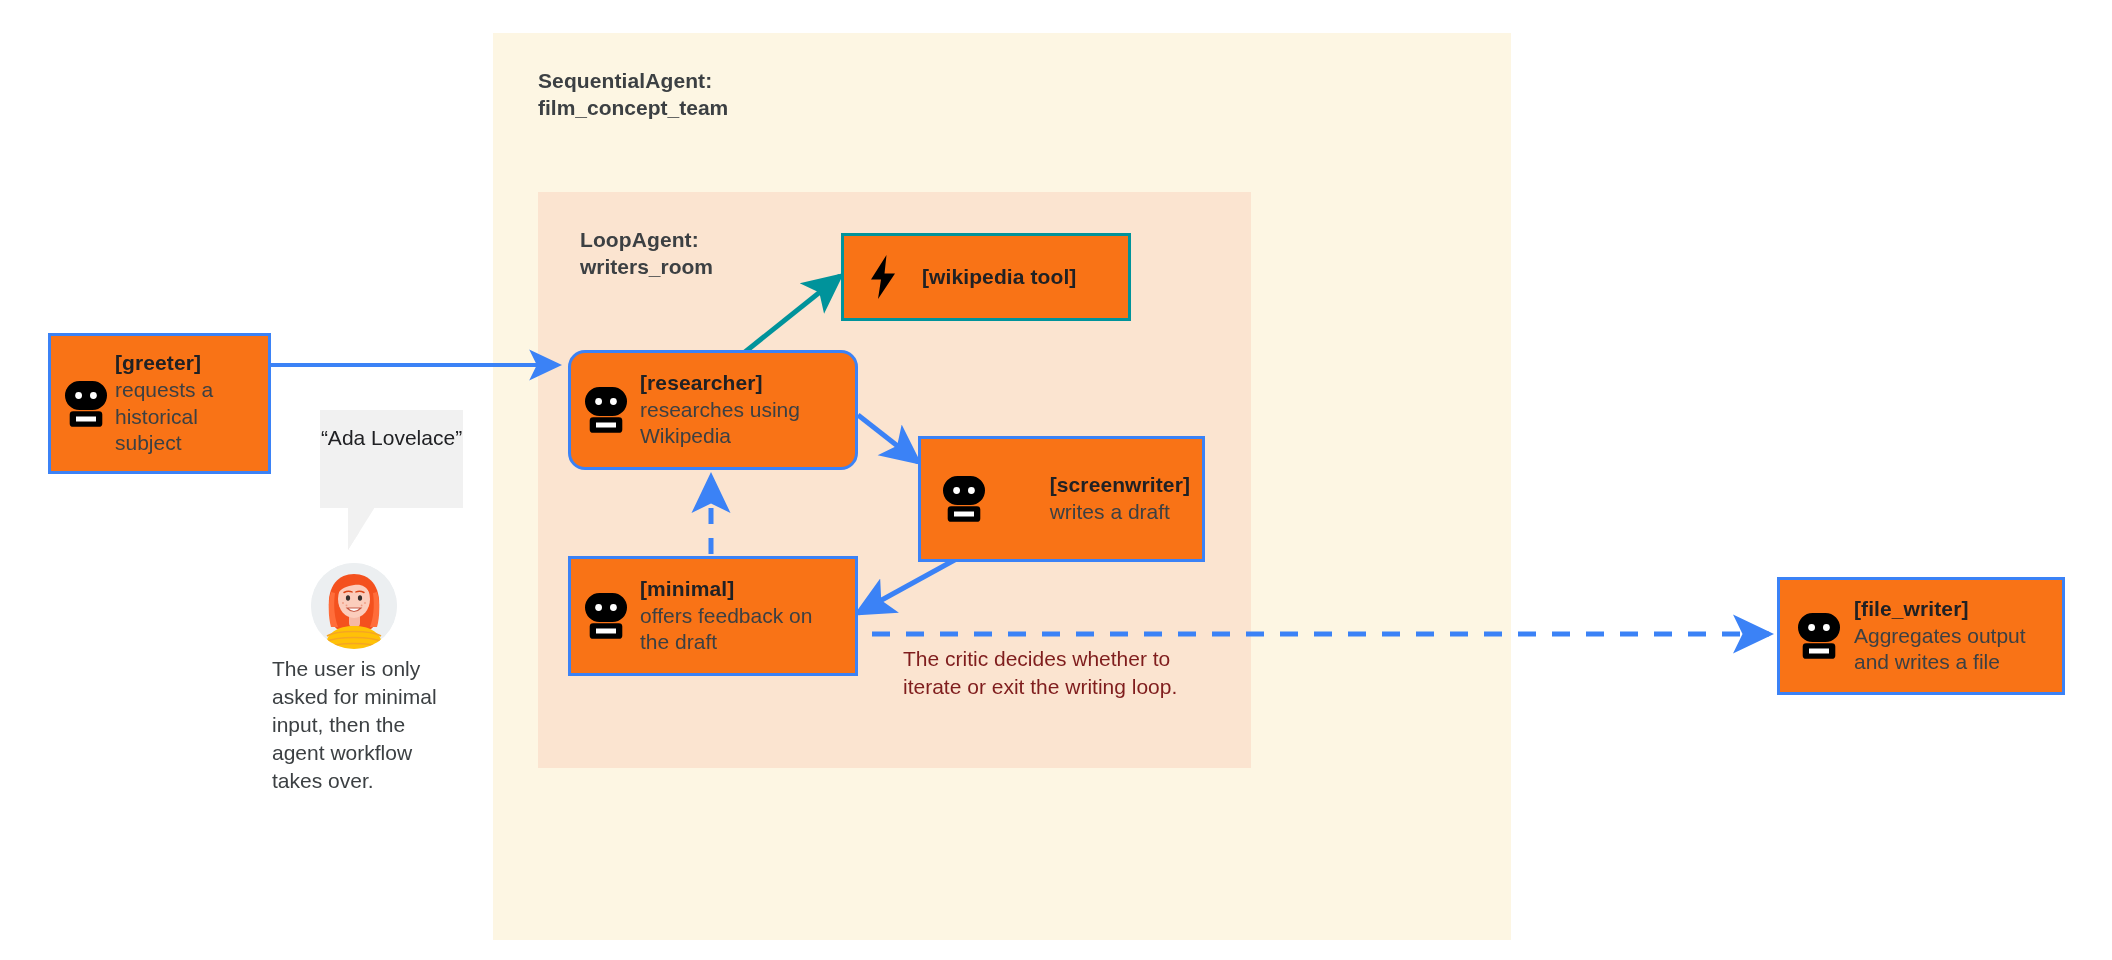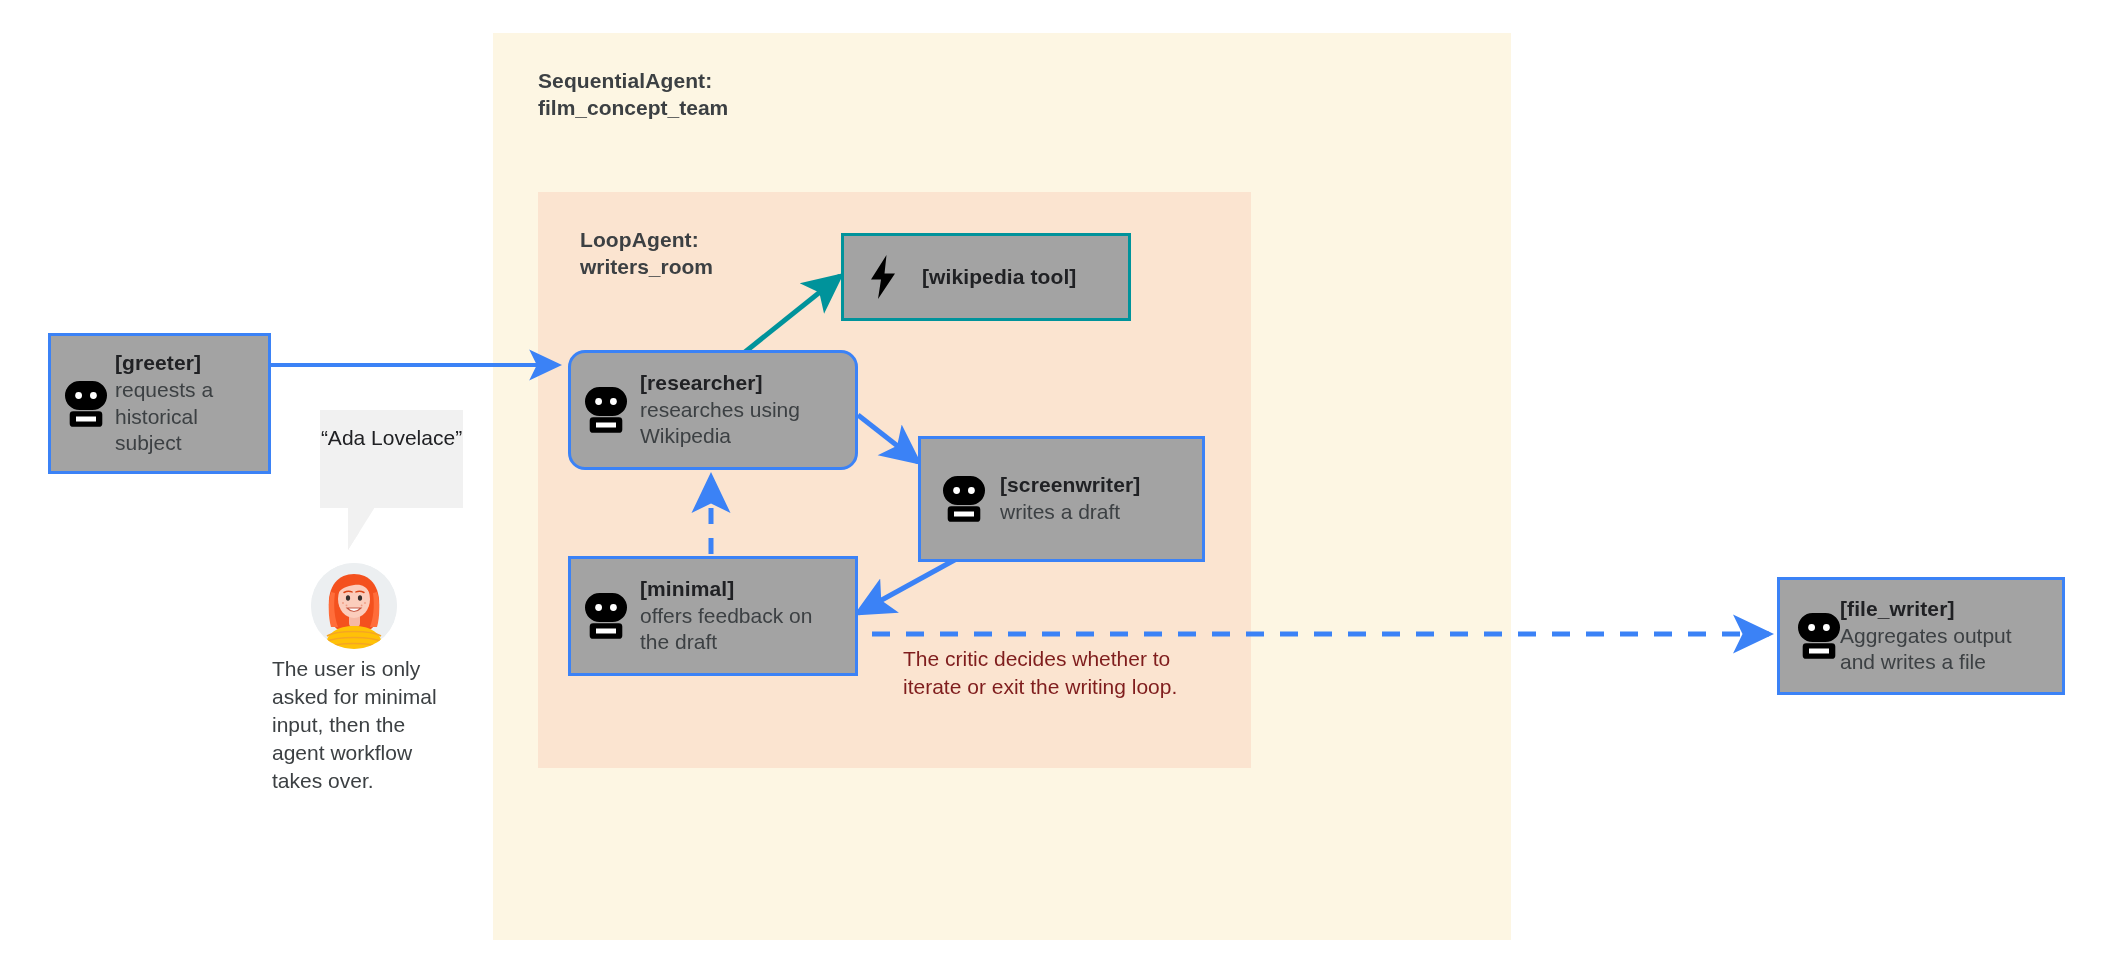--- a/index.html
+++ b/index.html
@@ -9,21 +9,21 @@
 
   .outer-container{position:absolute;left:493px;top:33px;width:1018px;height:907px;
       background:#fdf6e3;}
   .loop-container{position:absolute;left:538px;top:192px;width:713px;height:576px;
       background:#fbe4d0;}
 
   .zone-title{position:absolute;line-height:1.30;color:#3c4043;font-size:21px;}
   .zone-title .t1{font-weight:bold;display:block;letter-spacing:.1px;}
   .zone-title .t2{display:block;font-weight:bold;}
 
-  .node{position:absolute;box-sizing:border-box;background:#a3a3a3;
+  .node{position:absolute;box-sizing:border-box;background:#f97316;
         border:3px solid #3b82f6;display:flex;align-items:center;}
   .node.tool{border-color:#00939b;}
   .node .icon-wrap{flex:0 0 auto;display:flex;align-items:center;justify-content:center;}
   .node .txt{display:block;line-height:1.27;color:#3c4043;font-size:21px;}
   .node .txt .nm{font-weight:bold;display:block;color:#202124;letter-spacing:.1px;}
   .node .txt .ds{display:block;color:#3c4043;}
 
   .bot-icon{width:42px;height:46px;display:block;}
   .bolt-icon{width:34px;height:46px;display:block;}
 
@@ -124,21 +124,21 @@
     <span class="icon-wrap">
       <svg class="bolt-icon" viewBox="0 0 34 46" aria-hidden="true">
         <path d="M20.5 1 L5 25.5 L15 25.5 L12 45 L29 19.5 L18.5 19.5 Z" fill="#000"></path>
       </svg>
     </span>
     <span class="txt">
       <span class="nm">[wikipedia tool]</span>
     </span>
   </div>
 
-  <div class="node" style="left:918px;top:436px;width:287px;height:126px;padding:0 12px 0 22px;gap:15px;">
+  <div class="node" style="left:918px;top:436px;width:287px;height:126px;padding:0 12px 0 22px;gap:15px;justify-content:space-between;">
     <span class="icon-wrap">
       <svg class="bot-icon" viewBox="0 0 42 46" aria-hidden="true">
         <rect x="1.8" y="1.8" width="38.4" height="25.5" rx="12.7" ry="12.7" fill="#000" stroke="#000" stroke-width="3.6"></rect>
         <circle cx="13.6" cy="14.5" r="3.4" fill="#fff"></circle>
         <circle cx="28.4" cy="14.5" r="3.4" fill="#fff"></circle>
         <rect x="6.5" y="32" width="29" height="12" rx="1.6" fill="#000" stroke="#000" stroke-width="3.6"></rect>
         <rect x="11" y="35.5" width="20" height="5" fill="#fff"></rect>
       </svg>
     </span>
     <span class="txt">
@@ -156,21 +156,21 @@
         <rect x="6.5" y="32" width="29" height="12" rx="1.6" fill="#000" stroke="#000" stroke-width="3.6"></rect>
         <rect x="11" y="35.5" width="20" height="5" fill="#fff"></rect>
       </svg>
     </span>
     <span class="txt">
       <span class="nm">[minimal]</span>
       <span class="ds">offers feedback on the draft</span>
     </span>
   </div>
 
-  <div class="node" style="left:1777px;top:577px;width:288px;height:118px;padding:0 12px 0 18px;">
+  <div class="node" style="left:1777px;top:577px;width:288px;height:118px;padding:0 12px 0 18px;gap:14px;">
     <span class="icon-wrap">
       <svg class="bot-icon" viewBox="0 0 42 46" aria-hidden="true">
         <rect x="1.8" y="1.8" width="38.4" height="25.5" rx="12.7" ry="12.7" fill="#000" stroke="#000" stroke-width="3.6"></rect>
         <circle cx="13.6" cy="14.5" r="3.4" fill="#fff"></circle>
         <circle cx="28.4" cy="14.5" r="3.4" fill="#fff"></circle>
         <rect x="6.5" y="32" width="29" height="12" rx="1.6" fill="#000" stroke="#000" stroke-width="3.6"></rect>
         <rect x="11" y="35.5" width="20" height="5" fill="#fff"></rect>
       </svg>
     </span>
     <span class="txt">

